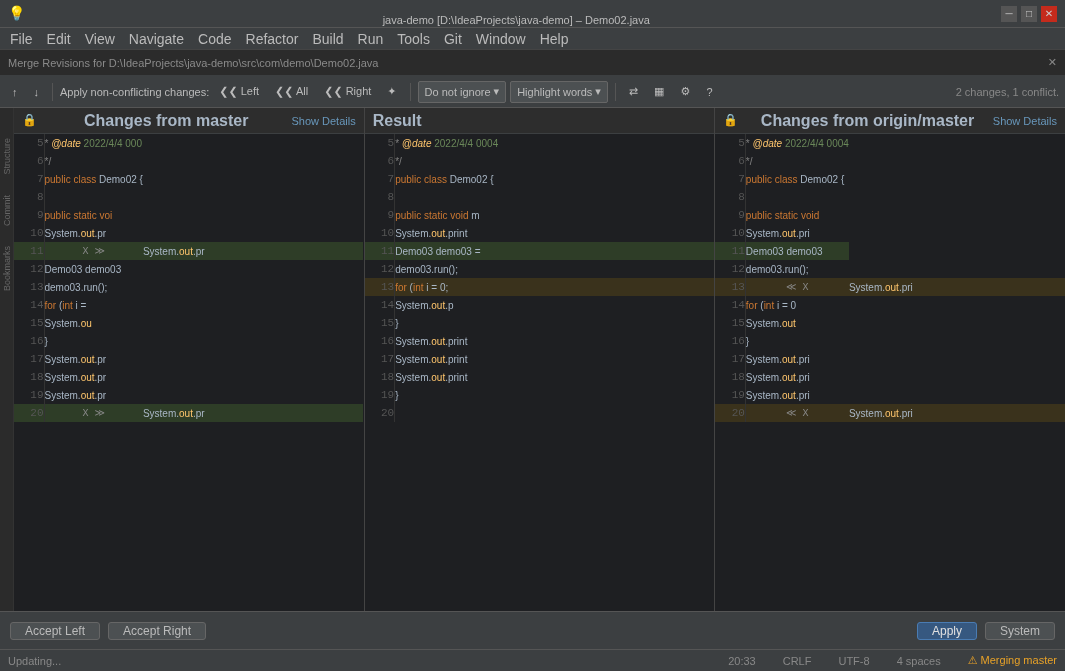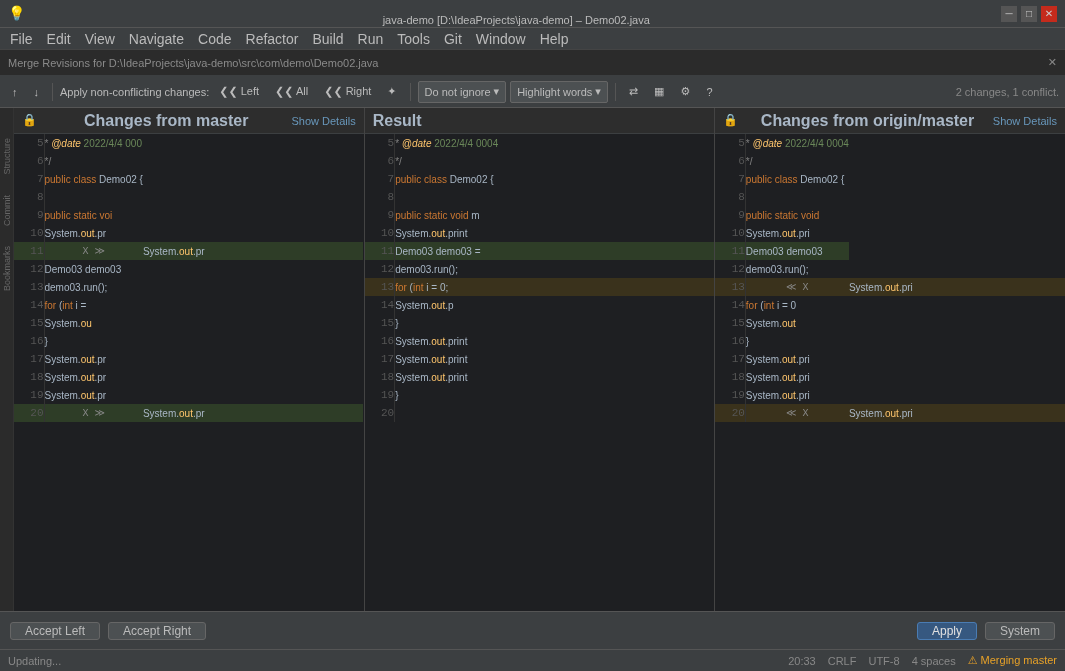--- a/index.html
+++ b/index.html
@@ -131,21 +131,21 @@
     .kw-int { color: #cc7832; }
     .kw-method { color: #ffc66d; margin-top: 28px; }
 
     
     .status-bar {
       background: #3c3f41;
       height: 22px;
       display: flex;
       align-items: center;
       padding: 0 8px;
-      gap: 12px;
+      gap: 27px;
       border-top: 1px solid #555;
       font-family: Arial, sans-serif;
       font-size: 11px;
       color: #888;
     }
 
     
     .action-bar {
       background: #3c3f41;
       height: 38px;

